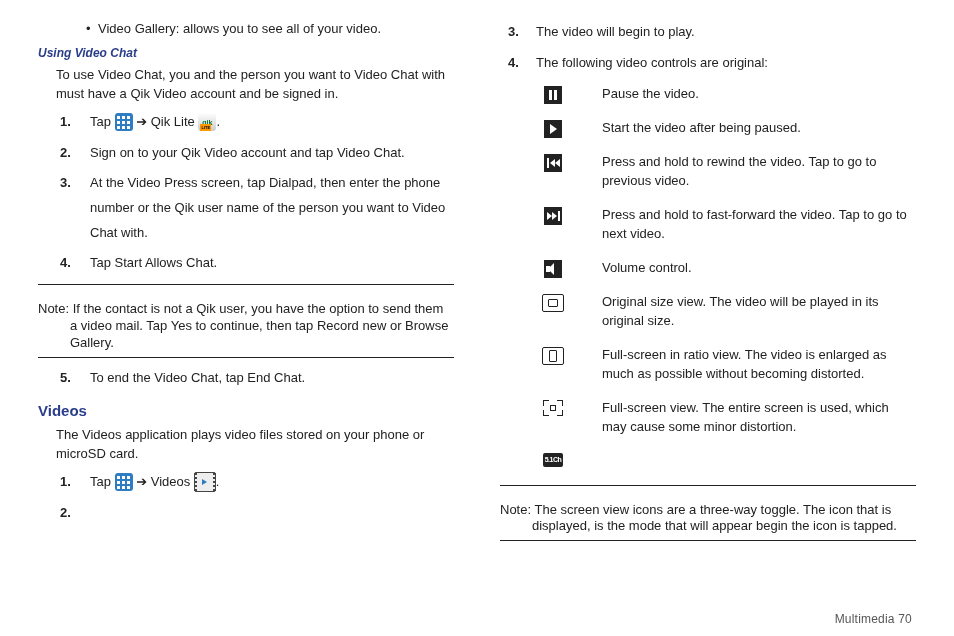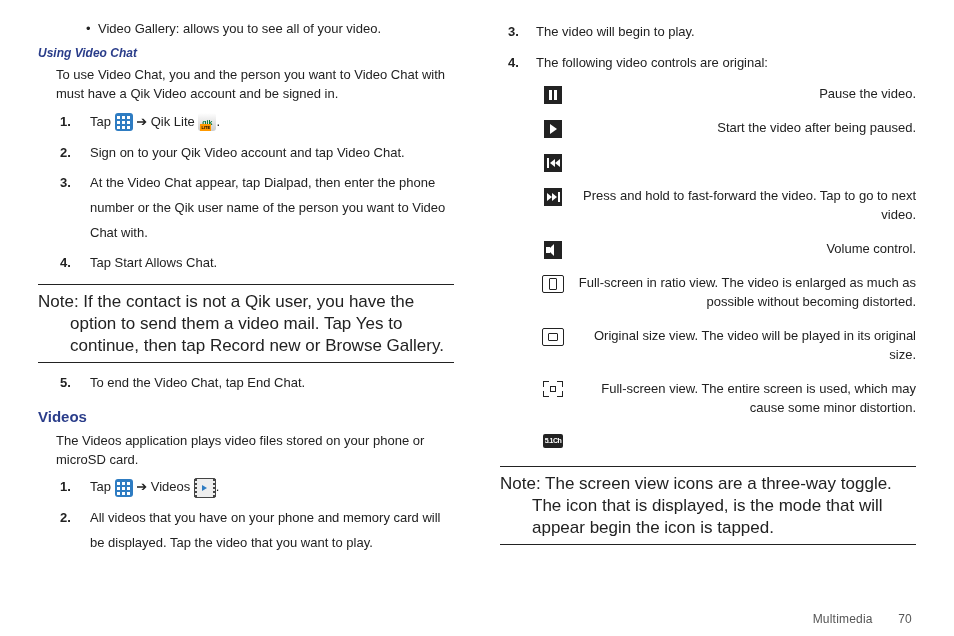--- a/index.html
+++ b/index.html
@@ -68,24 +68,24 @@
   }
   .ol-item-r .num {
     position: absolute;
     left: 8px;
     font-weight: bold;
   }
   .bold { font-weight: normal; }
   .note {
     border-top: 1px solid #222;
     border-bottom: 1px solid #222;
-    padding: 6px 0 5px 0;
+    padding: 16px 0 5px 0;
     margin: 8px 0;
     font-family: Arial, sans-serif;
-    font-size: 17px;
+    font-size: 13px;
     line-height: 1.3;
   }
   .note .note-body {
     display: block;
     padding-left: 32px;
     text-indent: -32px;
   }
   .icon-sq {
     display: inline-flex;
     width: 18px;
@@ -151,24 +151,23 @@
   .icon-videos::before { left: -1px; }
   .icon-videos::after { right: -1px; }
   .play-tri {
     width: 0; height: 0;
     border-left: 5px solid #2e7cc2;
     border-top: 3px solid transparent;
     border-bottom: 3px solid transparent;
   }
   .ctrl-row {
     display: flex;
-    gap: 10px;
+    gap: 38px;
     margin-bottom: 14px;
     padding-left: 42px;
-    text-align: right;
   }
   .ctrl-icon {
     width: 22px;
     flex-shrink: 0;
     display: flex;
     justify-content: center;
     padding-top: 2px;
   }
   .ctrl-text {
     flex: 1;
@@ -219,21 +218,21 @@
   .corners .c{position:absolute;top:5px;left:7px;width:4px;height:4px;border:1.5px solid #222;}
   .ch51 { width:20px;height:14px;background:#222;color:#fff;font-size:7px;font-weight:bold;display:flex;align-items:center;justify-content:center;border-radius:2px;letter-spacing:-0.5px;}
   .footer {
     position: absolute;
     bottom: 10px;
     right: 42px;
     font-size: 12px;
     color: #555;
     letter-spacing: 0.2px;
   }
-  .footer .pn { margin-left: 22px; }
+  .footer .pn { }
   .arrow { font-family: Arial; }
 </style>
 </head>
 <body>
 
 <div class="page">
 
   <div class="col">
     <div class="bullet-row">
       <span class="bold">Video Gallery</span><span>: allows you to see all of your video.</span>
@@ -259,21 +258,21 @@
         </span><span class="arrow"> ➔ </span><span class="bold">Qik Lite </span><span class="icon-qik">qik</span><span>.</span>
     </div>
 
     <div class="ol-item">
       <span class="num">2.</span>
       <span>Sign on to your Qik Video account and tap </span><span class="bold">Video Chat</span><span>.</span>
     </div>
 
     <div class="ol-item">
       <span class="num">3.</span>
-      <span>At the Video Chat appear, tap </span><span class="bold">Dialpad</span><span>, then enter the phone number or the Qik user name of the person you want to Video Chat with.</span>
+      <span>At the Video Press screen, tap </span><span class="bold">Dialpad</span><span>, then enter the phone number or the Qik user name of the person you want to Video Chat with.</span>
     </div>
 
     <div class="ol-item">
       <span class="num">4.</span>
       <span>Tap </span><span class="bold">Start Allows Chat</span><span>.</span>
     </div>
 
     <div class="note">
       <span class="note-body"><span class="bold">Note:</span><span> If the contact is not a Qik user, you have the option to send them a video mail. Tap Yes to continue, then tap Record new or Browse Gallery.</span></span>
     </div>
@@ -300,21 +299,20 @@
             <span></span>
             <span></span>
           </span>
         </span><span class="arrow"> ➔ </span><span class="bold">Videos </span><span class="icon-videos">
           <span class="play-tri"></span>
         </span><span>.</span>
     </div>
 
     <div class="ol-item">
       <span class="num">2.</span>
-      <span>All videos that you have on your phone and memory card will be displayed. Tap the video that you want to play.</span>
     </div>
   </div>
 
   <div class="col">
     <div class="ol-item-r">
       <span class="num">3.</span>
       <span>The video will begin to play.</span>
     </div>
     <div class="ol-item-r">
       <span class="num">4.</span>
@@ -343,20 +341,21 @@
     <div class="ctrl-row">
       <div class="ctrl-icon">
           <div class="ibox">
             <div class="dtri-l">
               <span class="bar"></span>
               <span class="t"></span>
               <span class="t"></span>
             </div>
           </div>
         </div>
+      <div class="ctrl-text">Press and hold to rewind the video. Tap to go to previous video.</div>
     </div>
     <div class="ctrl-row">
       <div class="ctrl-icon">
           <div class="ibox">
             <div class="dtri-r">
               <span class="t"></span>
               <span class="t"></span>
               <span class="bar"></span>
             </div>
           </div>
@@ -367,32 +366,32 @@
       <div class="ctrl-icon">
           <div class="ibox">
             <div class="spk"></div>
           </div>
         </div>
       <div class="ctrl-text">Volume control.</div>
     </div>
     <div class="ctrl-row">
       <div class="ctrl-icon">
           <div class="ibox-out">
+            <div class="inner-sm"></div>
+          </div>
+        </div>
+      <div class="ctrl-text">Original size view. The video will be played in its original size.</div>
+    </div>
+    <div class="ctrl-row">
+      <div class="ctrl-icon">
+          <div class="ibox-out">
             <div class="inner-tall"></div>
           </div>
         </div>
       <div class="ctrl-text">Full-screen in ratio view. The video is enlarged as much as possible without becoming distorted.</div>
-    </div>
-    <div class="ctrl-row">
-      <div class="ctrl-icon">
-          <div class="ibox-out">
-            <div class="inner-sm"></div>
-          </div>
-        </div>
-      <div class="ctrl-text">Original size view. The video will be played in its original size.</div>
     </div>
     <div class="ctrl-row">
       <div class="ctrl-icon">
           <div class="corners">
             <span class="tl"></span>
             <span class="tr"></span>
             <span class="bl"></span>
             <span class="br"></span>
             <span class="c"></span>
           </div>

